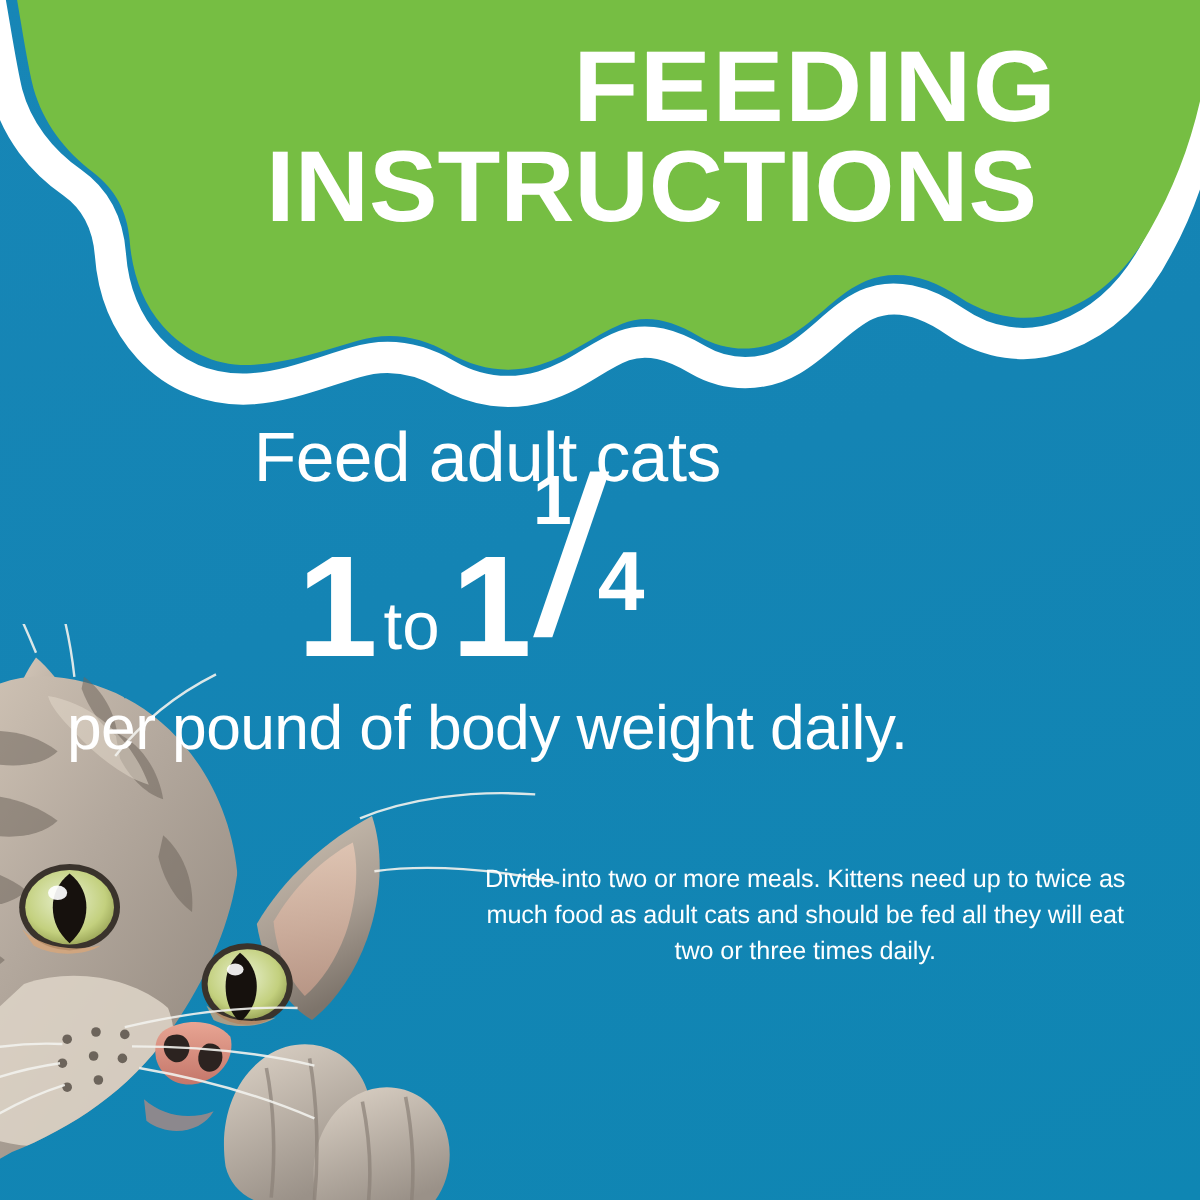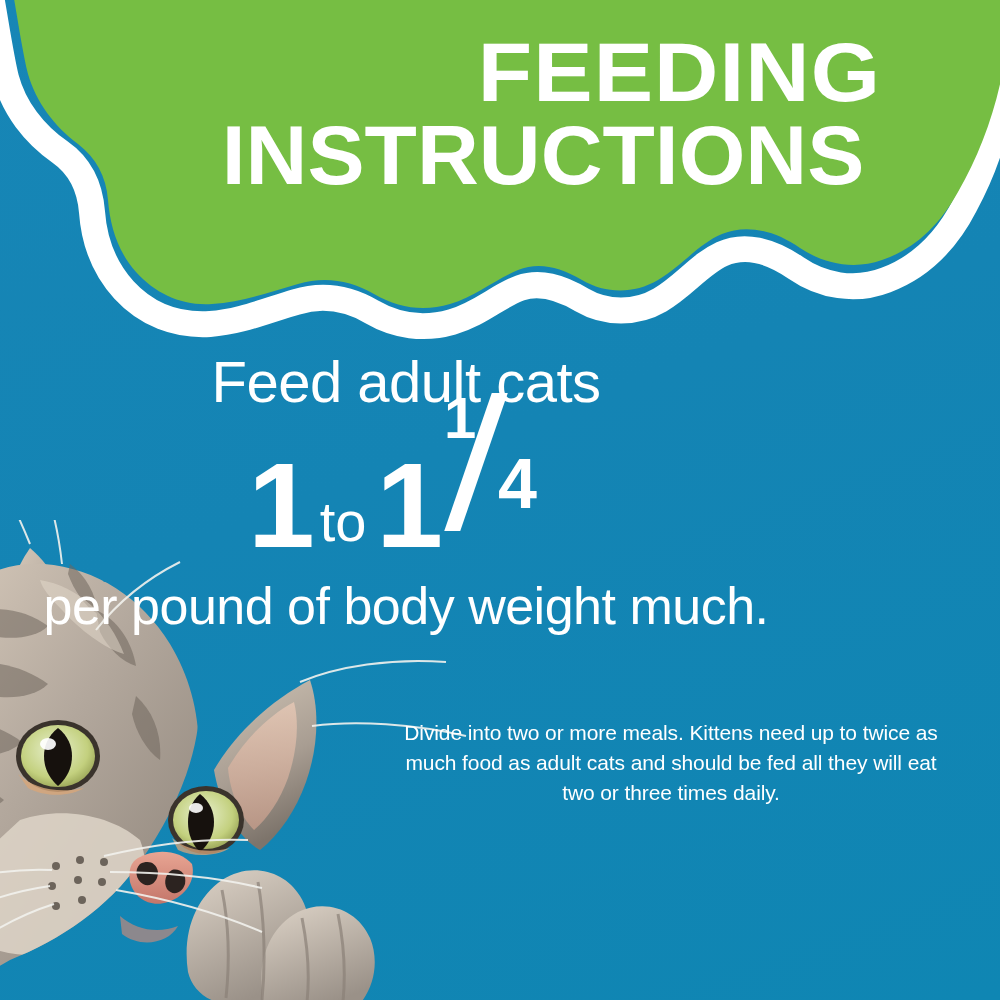--- a/index.html
+++ b/index.html
@@ -216,21 +216,21 @@
     <span class="banner-line2">INSTRUCTIONS</span>
   </div>
 
   <div class="copy">
     <div class="lead">Feed adult cats</div>
 
     <div class="amount">
       <span class="num">1</span><span class="to">to</span><span class="num">1</span><span class="frac"><span class="sup">1</span><span class="slash"></span><span class="sub">4</span></span>
     </div>
 
-    <div class="tail">per pound of body weight much.</div>
+    <div class="tail">per pound of body weight daily.</div>
   </div>
 
   <div class="note">Divide into two or more meals. Kittens need up to twice as much food as adult cats and should be fed all they will eat two or three times daily.</div>
 
   <div class="cat-wrap">
     <svg width="480" height="480" viewBox="0 0 480 480">
       <defs>
         <linearGradient id="furA" x1="0" y1="0" x2="1" y2="1">
           <stop offset="0%" stop-color="#d8cbbc"></stop>
           <stop offset="45%" stop-color="#b3a89d"></stop>

